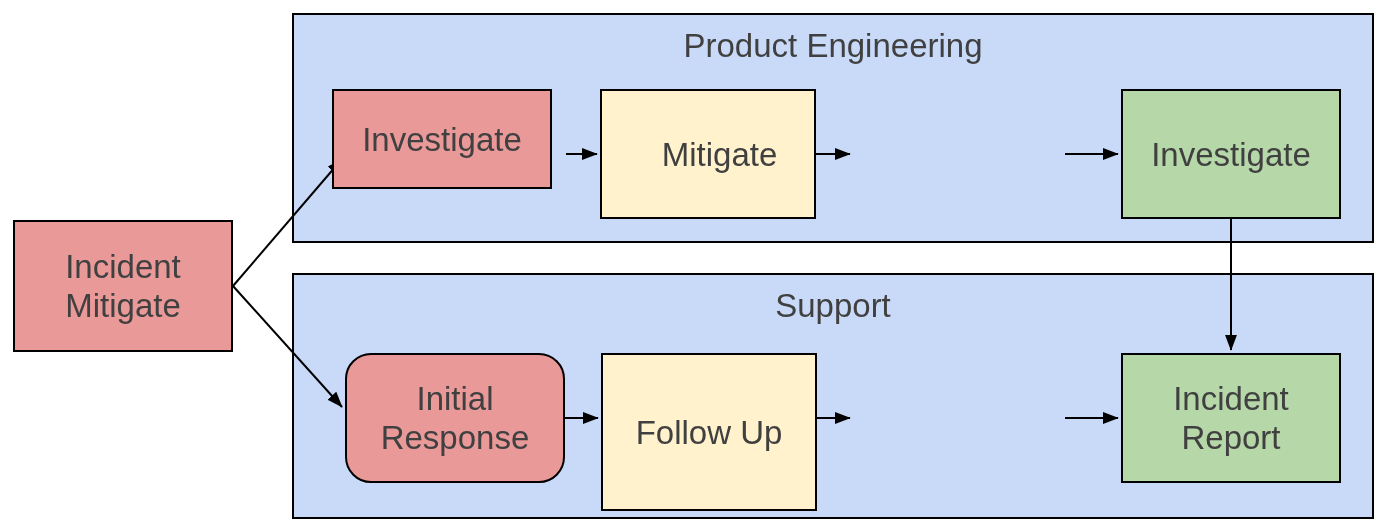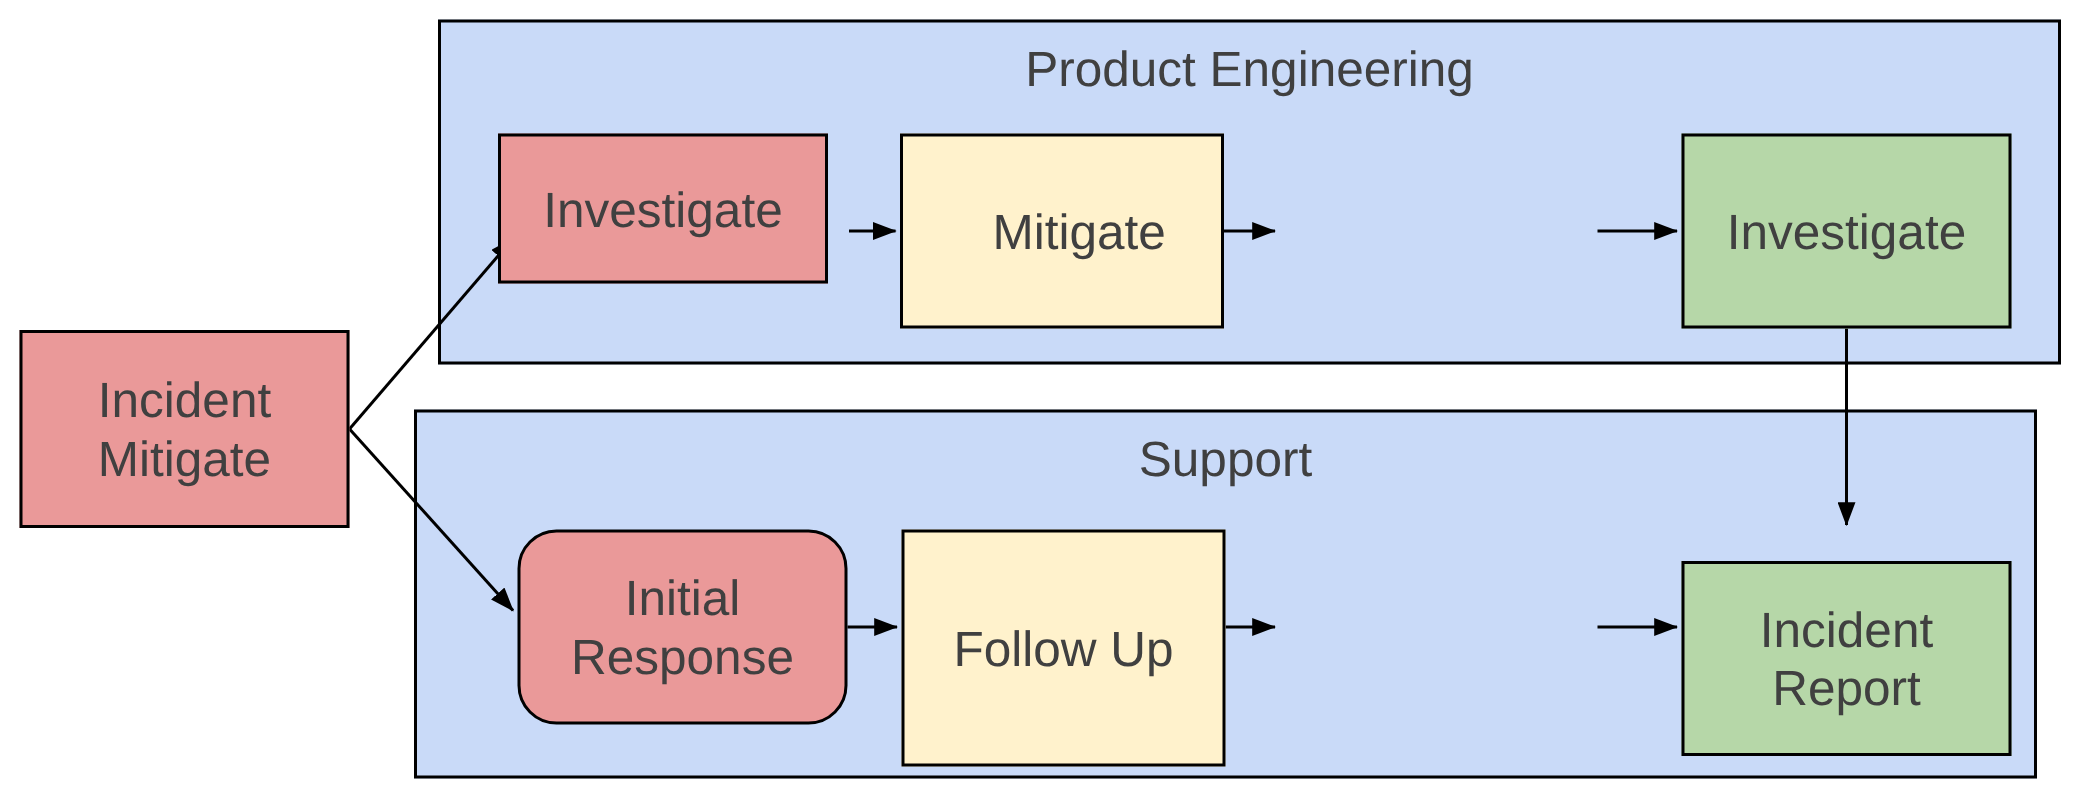--- a/index.html
+++ b/index.html
@@ -11,21 +11,21 @@
     color:#404040;
     overflow:hidden;
   }
   .lane{
     position:absolute;
     box-sizing:border-box;
     background:#c9daf8;
     border:2px solid #000000;
   }
   .lane-pe{left:292px;top:13px;width:1082px;height:230px;}
-  .lane-support{left:276px;top:273px;width:1082px;height:246px;}
+  .lane-support{left:292px;top:273px;width:1082px;height:246px;}
   .lane-title{
     position:absolute;top:11px;left:0;right:0;
     text-align:center;
     font-size:33px;line-height:39px;
     white-space:nowrap;
   }
   .node{
     position:absolute;
     box-sizing:border-box;
     border:2px solid #000000;
@@ -38,21 +38,21 @@
   .c-yellow{background:#fff2cc;}
   .c-green{background:#b6d7a8;}
   .n-detection{left:13px;top:220px;width:220px;height:132px;}
   .n-investigate{left:332px;top:89px;width:220px;height:100px;}
   .n-mitigate{left:600px;top:89px;width:216px;height:130px;padding-left:23px;}
   .n-fix{left:853px;top:89px;width:212px;height:130px;}
   .n-postmortem{left:1121px;top:89px;width:220px;height:130px;}
   .n-initial{left:345px;top:353px;width:220px;height:130px;border-radius:26px;}
   .n-followup{left:601px;top:353px;width:216px;height:158px;}
   .n-close{left:853px;top:353px;width:212px;height:130px;}
-  .n-report{left:1121px;top:353px;width:220px;height:130px;margin-top:21px;}
+  .n-report{left:1121px;top:353px;width:220px;height:130px;}
   .node-label{padding:0 4px;}
   .edges{
     position:absolute;left:0;top:0;width:1386px;height:526px;
     z-index:5;pointer-events:none;
   }
   .edge{stroke:#000000;stroke-width:2;}
 </style>
 </head>
 <body>
 

